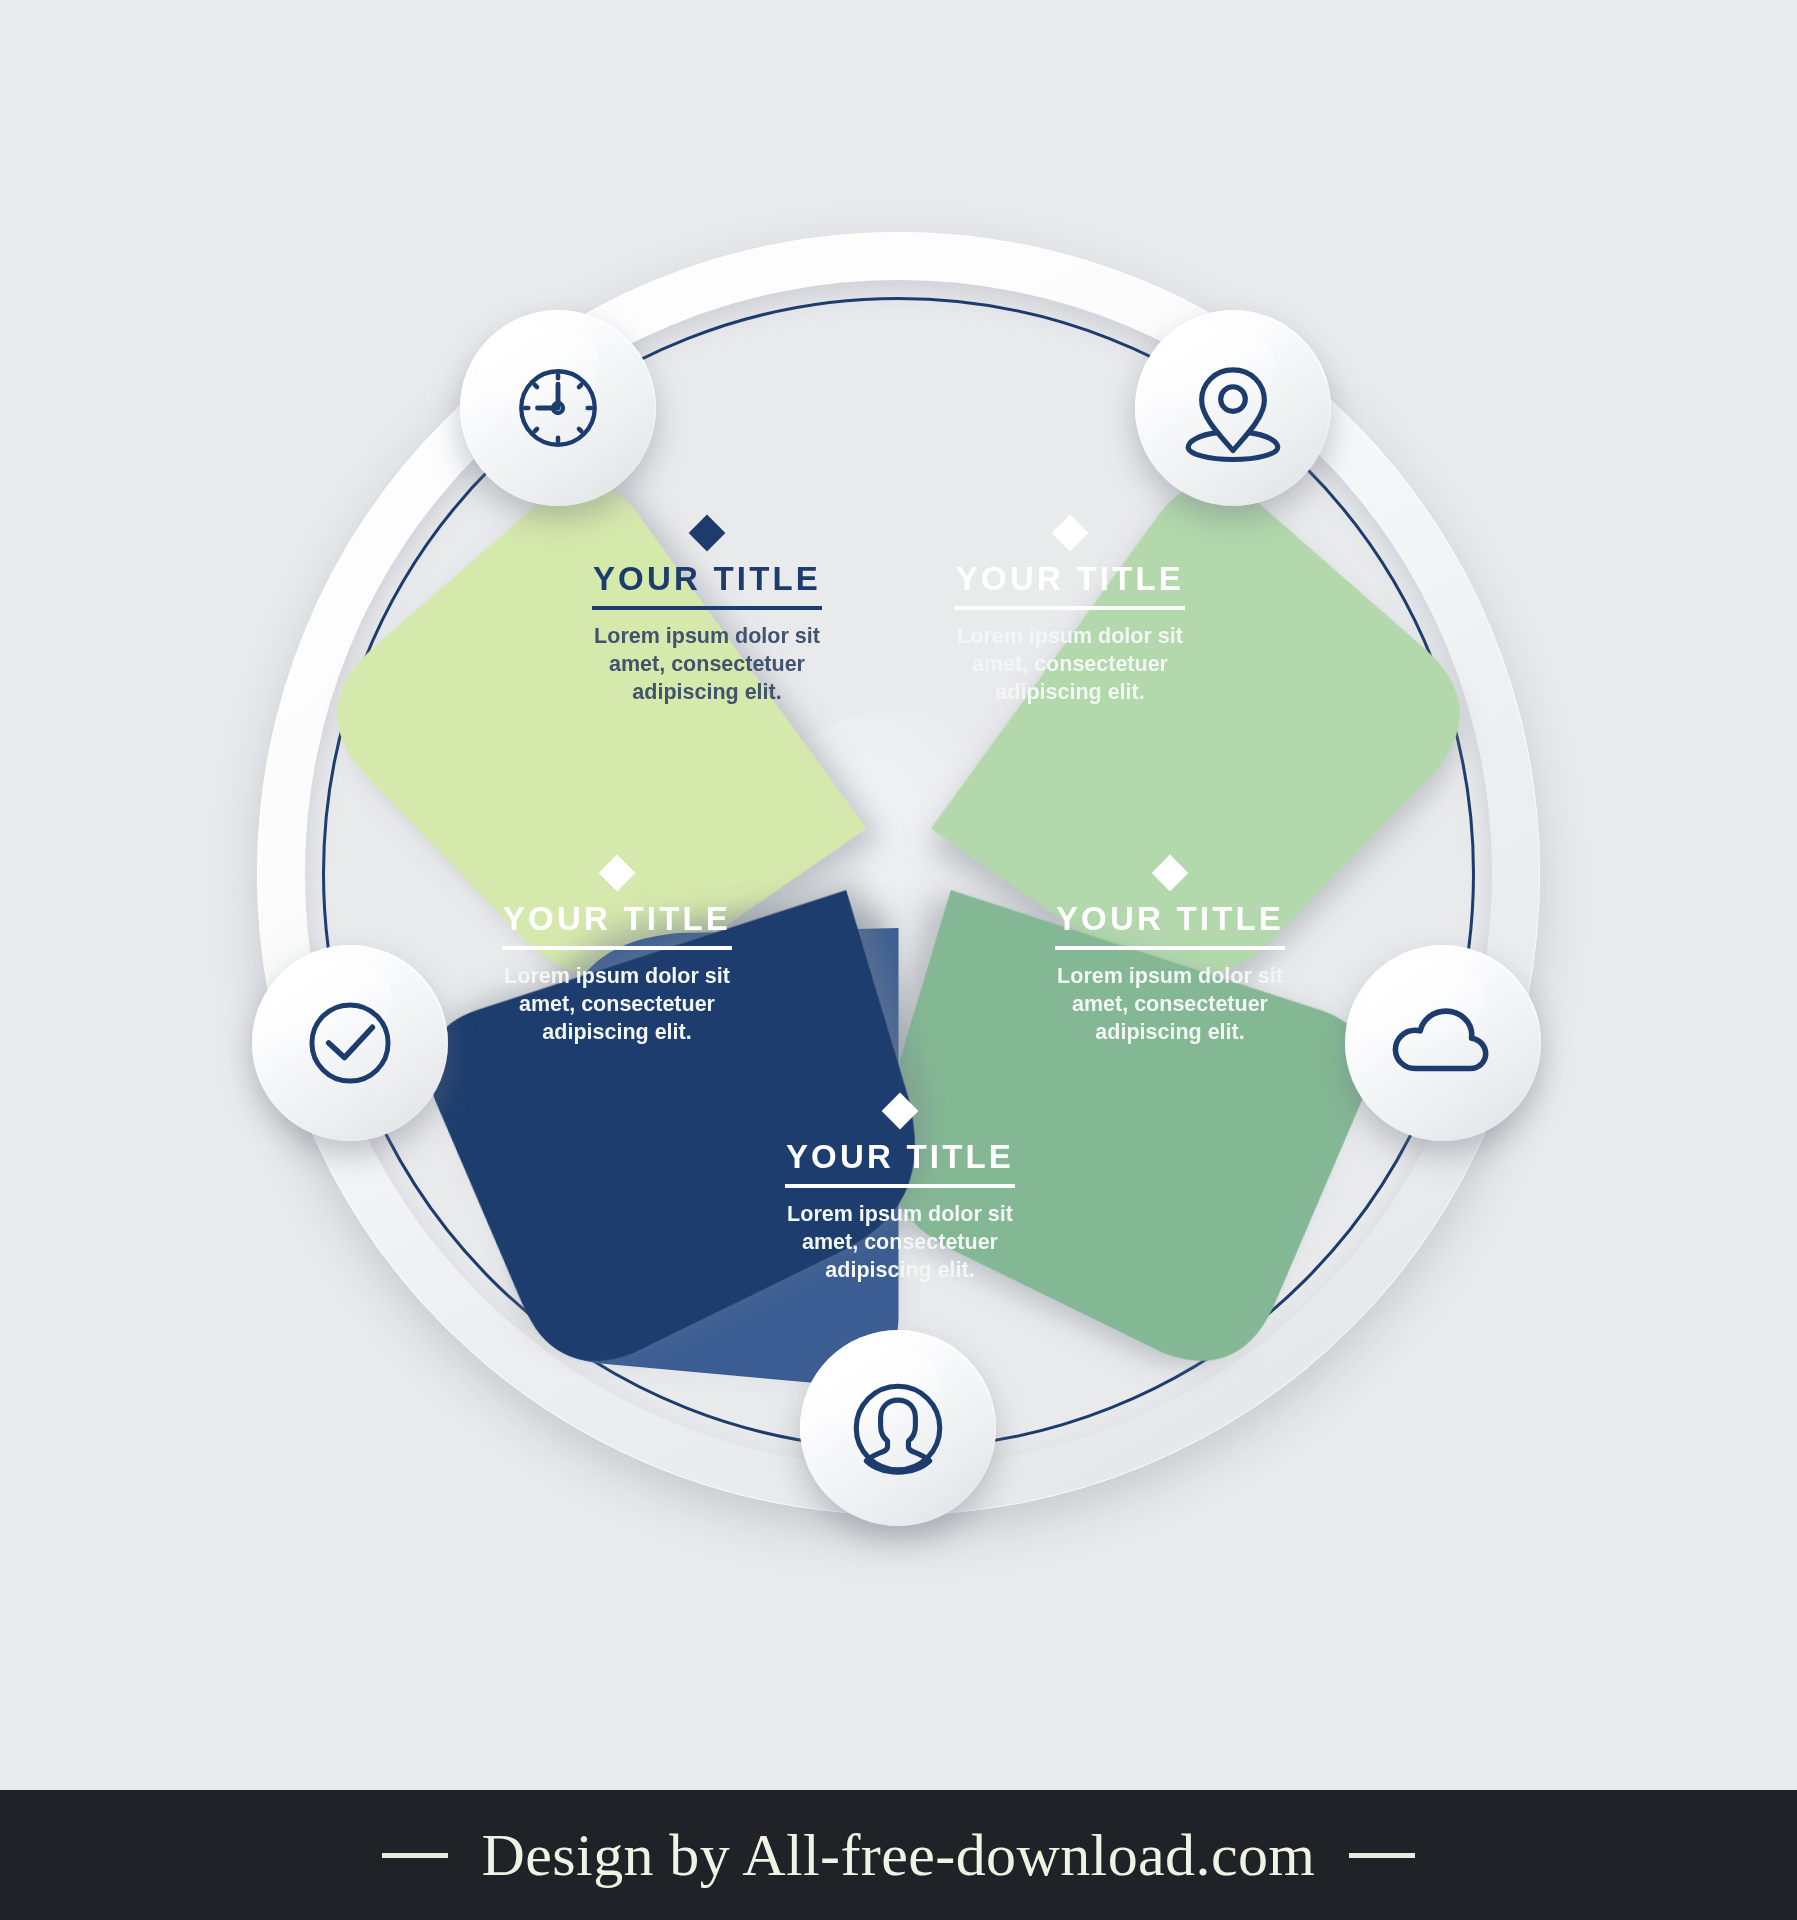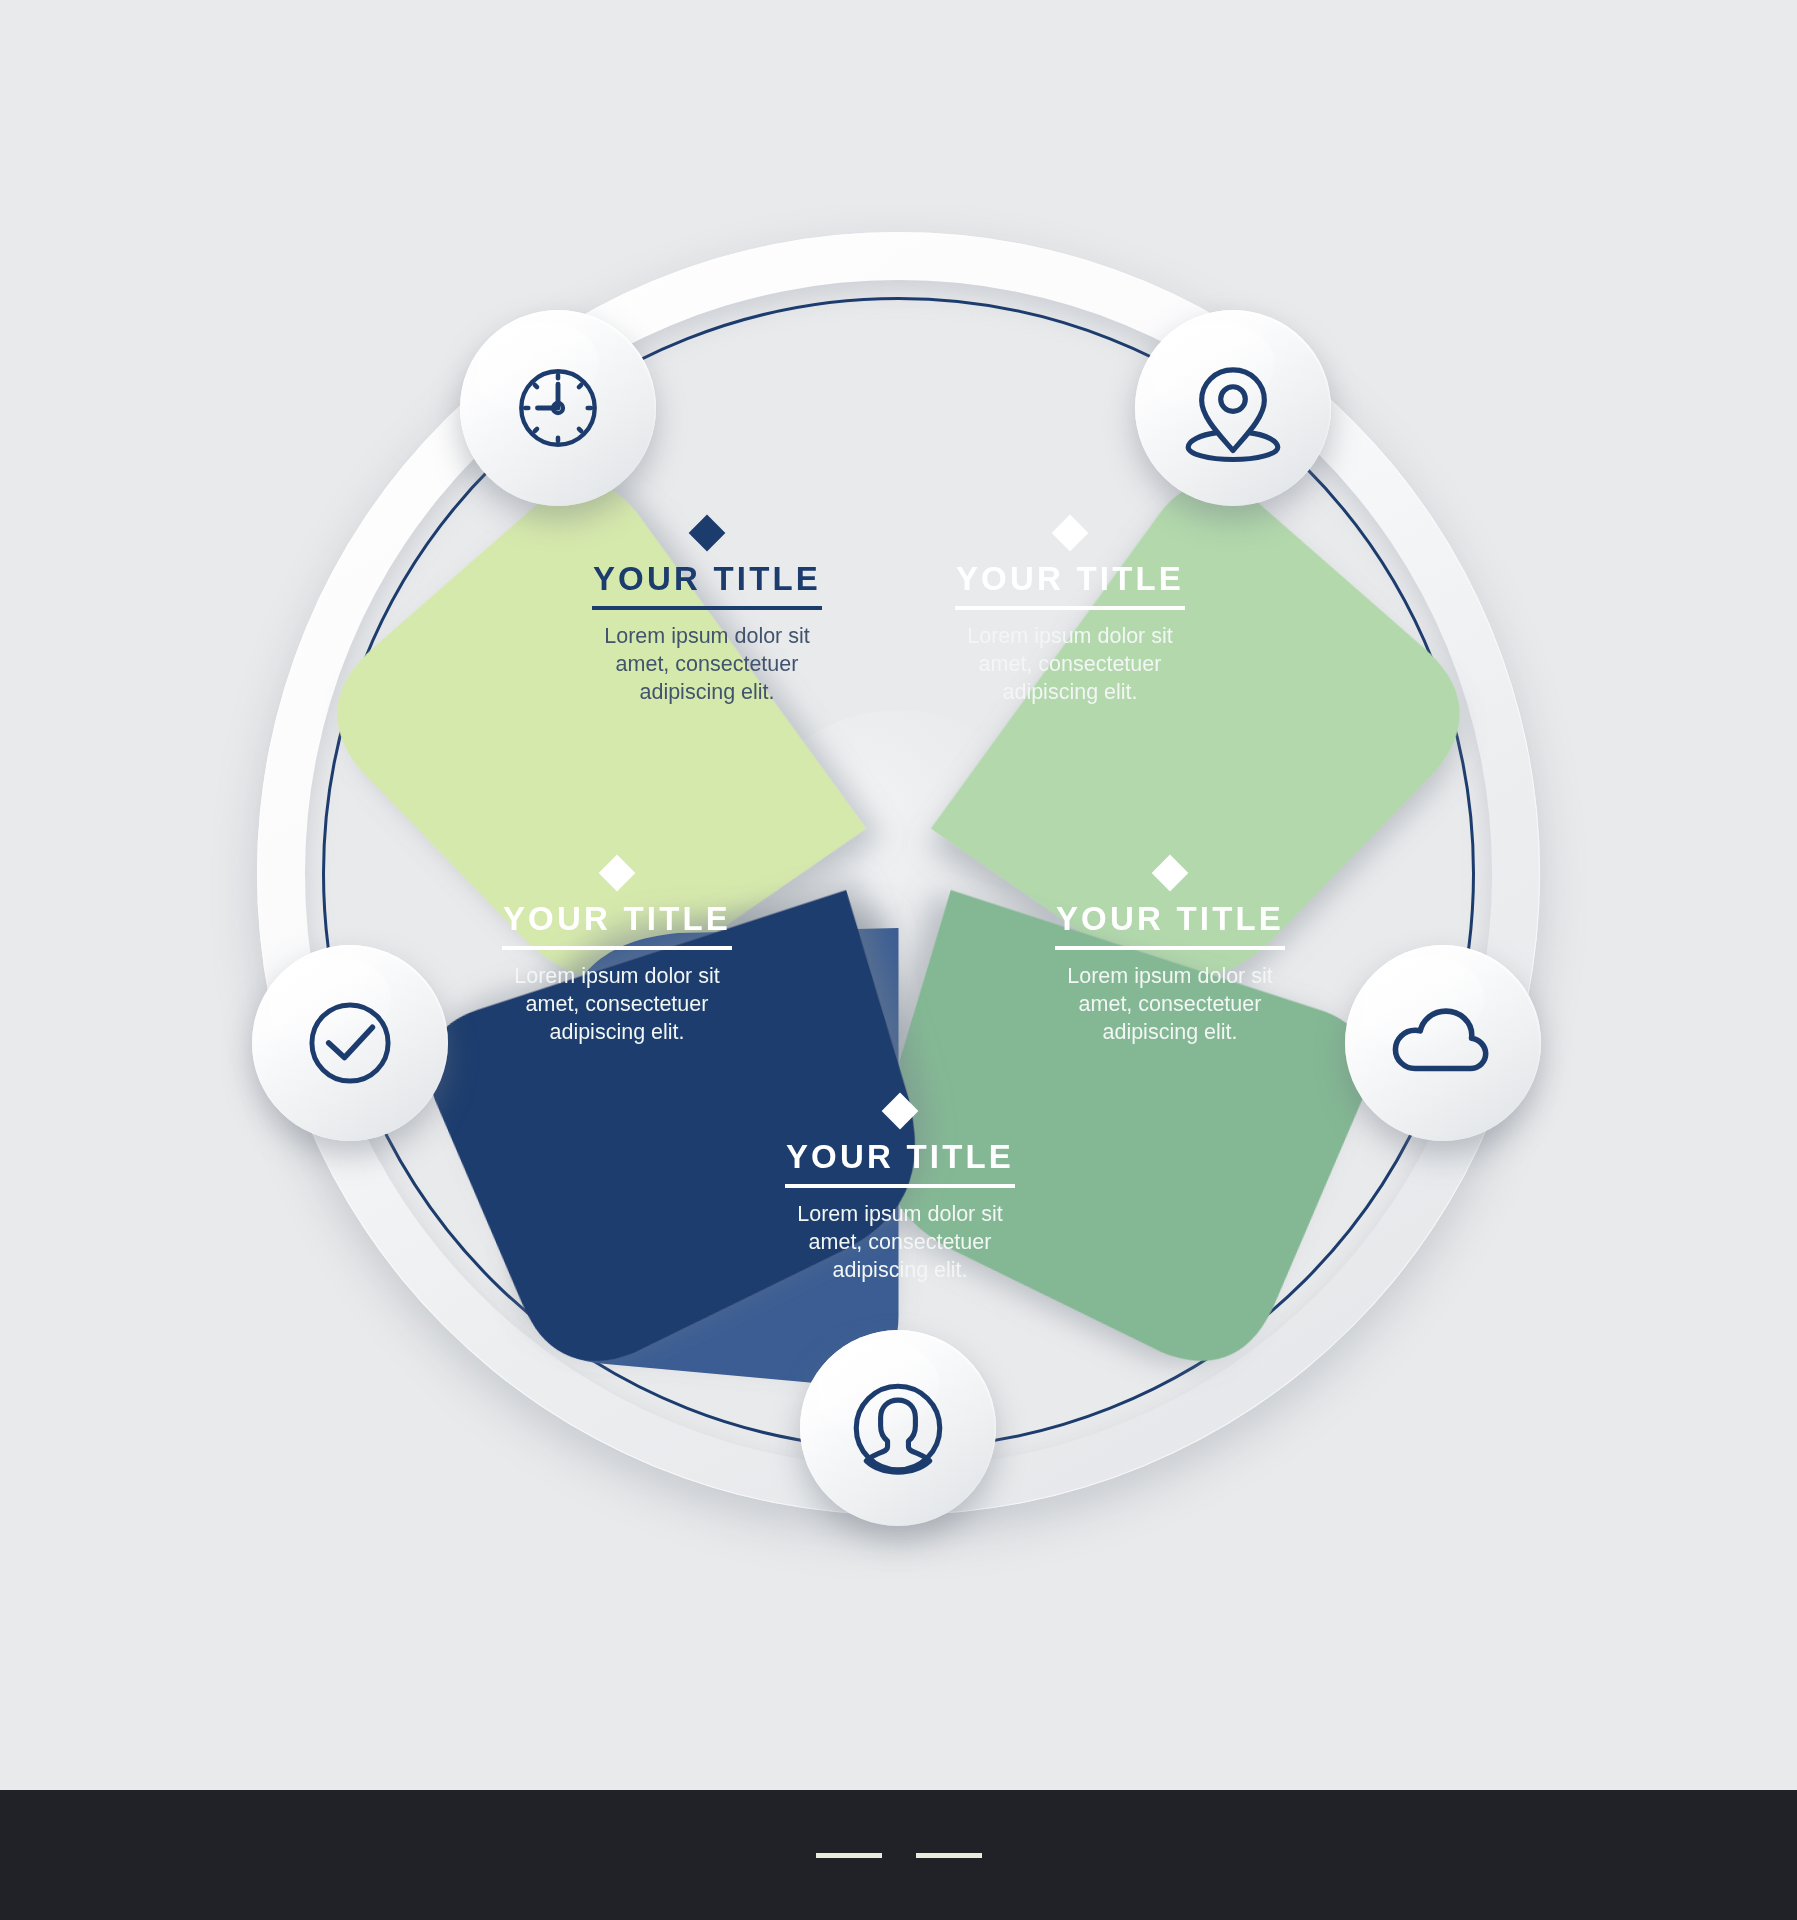--- a/index.html
+++ b/index.html
@@ -40,21 +40,21 @@
   
   .ptext{position:absolute;width:330px;text-align:center;}
   .diamond{
     width:26px;height:26px;margin:0 auto 16px auto;transform:rotate(45deg);
   }
   .ptitle{
     font-size:33px;font-weight:700;letter-spacing:3.2px;line-height:1;
     margin:10px 0 0 0;white-space:nowrap;
   }
   .prule{height:4px;margin:11px auto 13px auto;width:230px;}
-  .pdesc{font-size:21.5px;line-height:1.30;font-weight:400;}
+  .pdesc{font-size:21.5px;line-height:1.30;font-weight:700;}
 
   .t-dark .ptitle{color:#1d3c6e;}
   .t-dark .prule{background:#1d3c6e;}
   .t-dark .pdesc{color:#41536d;}
   .t-dark .diamond{background:#1d3c6e;}
   .t-light .ptitle{color:#ffffff;}
   .t-light .prule{background:#ffffff;}
   .t-light .pdesc{color:#f2f6f4;}
   .t-light .diamond{background:#ffffff;}
 
@@ -282,14 +282,15 @@
     <svg width="112" height="112" viewBox="0 0 100 100">
       <circle cx="50" cy="50" r="34" fill="none" stroke="#1d3c6e" stroke-width="4.4"></circle>
       <path d="M31 50 L45 63 L70 36" fill="none" stroke="#1d3c6e" stroke-width="5" stroke-linecap="round" stroke-linejoin="round"></path>
     </svg>
   </div>
 
 </div>
 
 <div id="footer">
   <span class="fdash"></span>
+  <span class="ftext">Design by All-free-download.com</span>
   <span class="fdash"></span>
 </div>
 
 </body></html>

